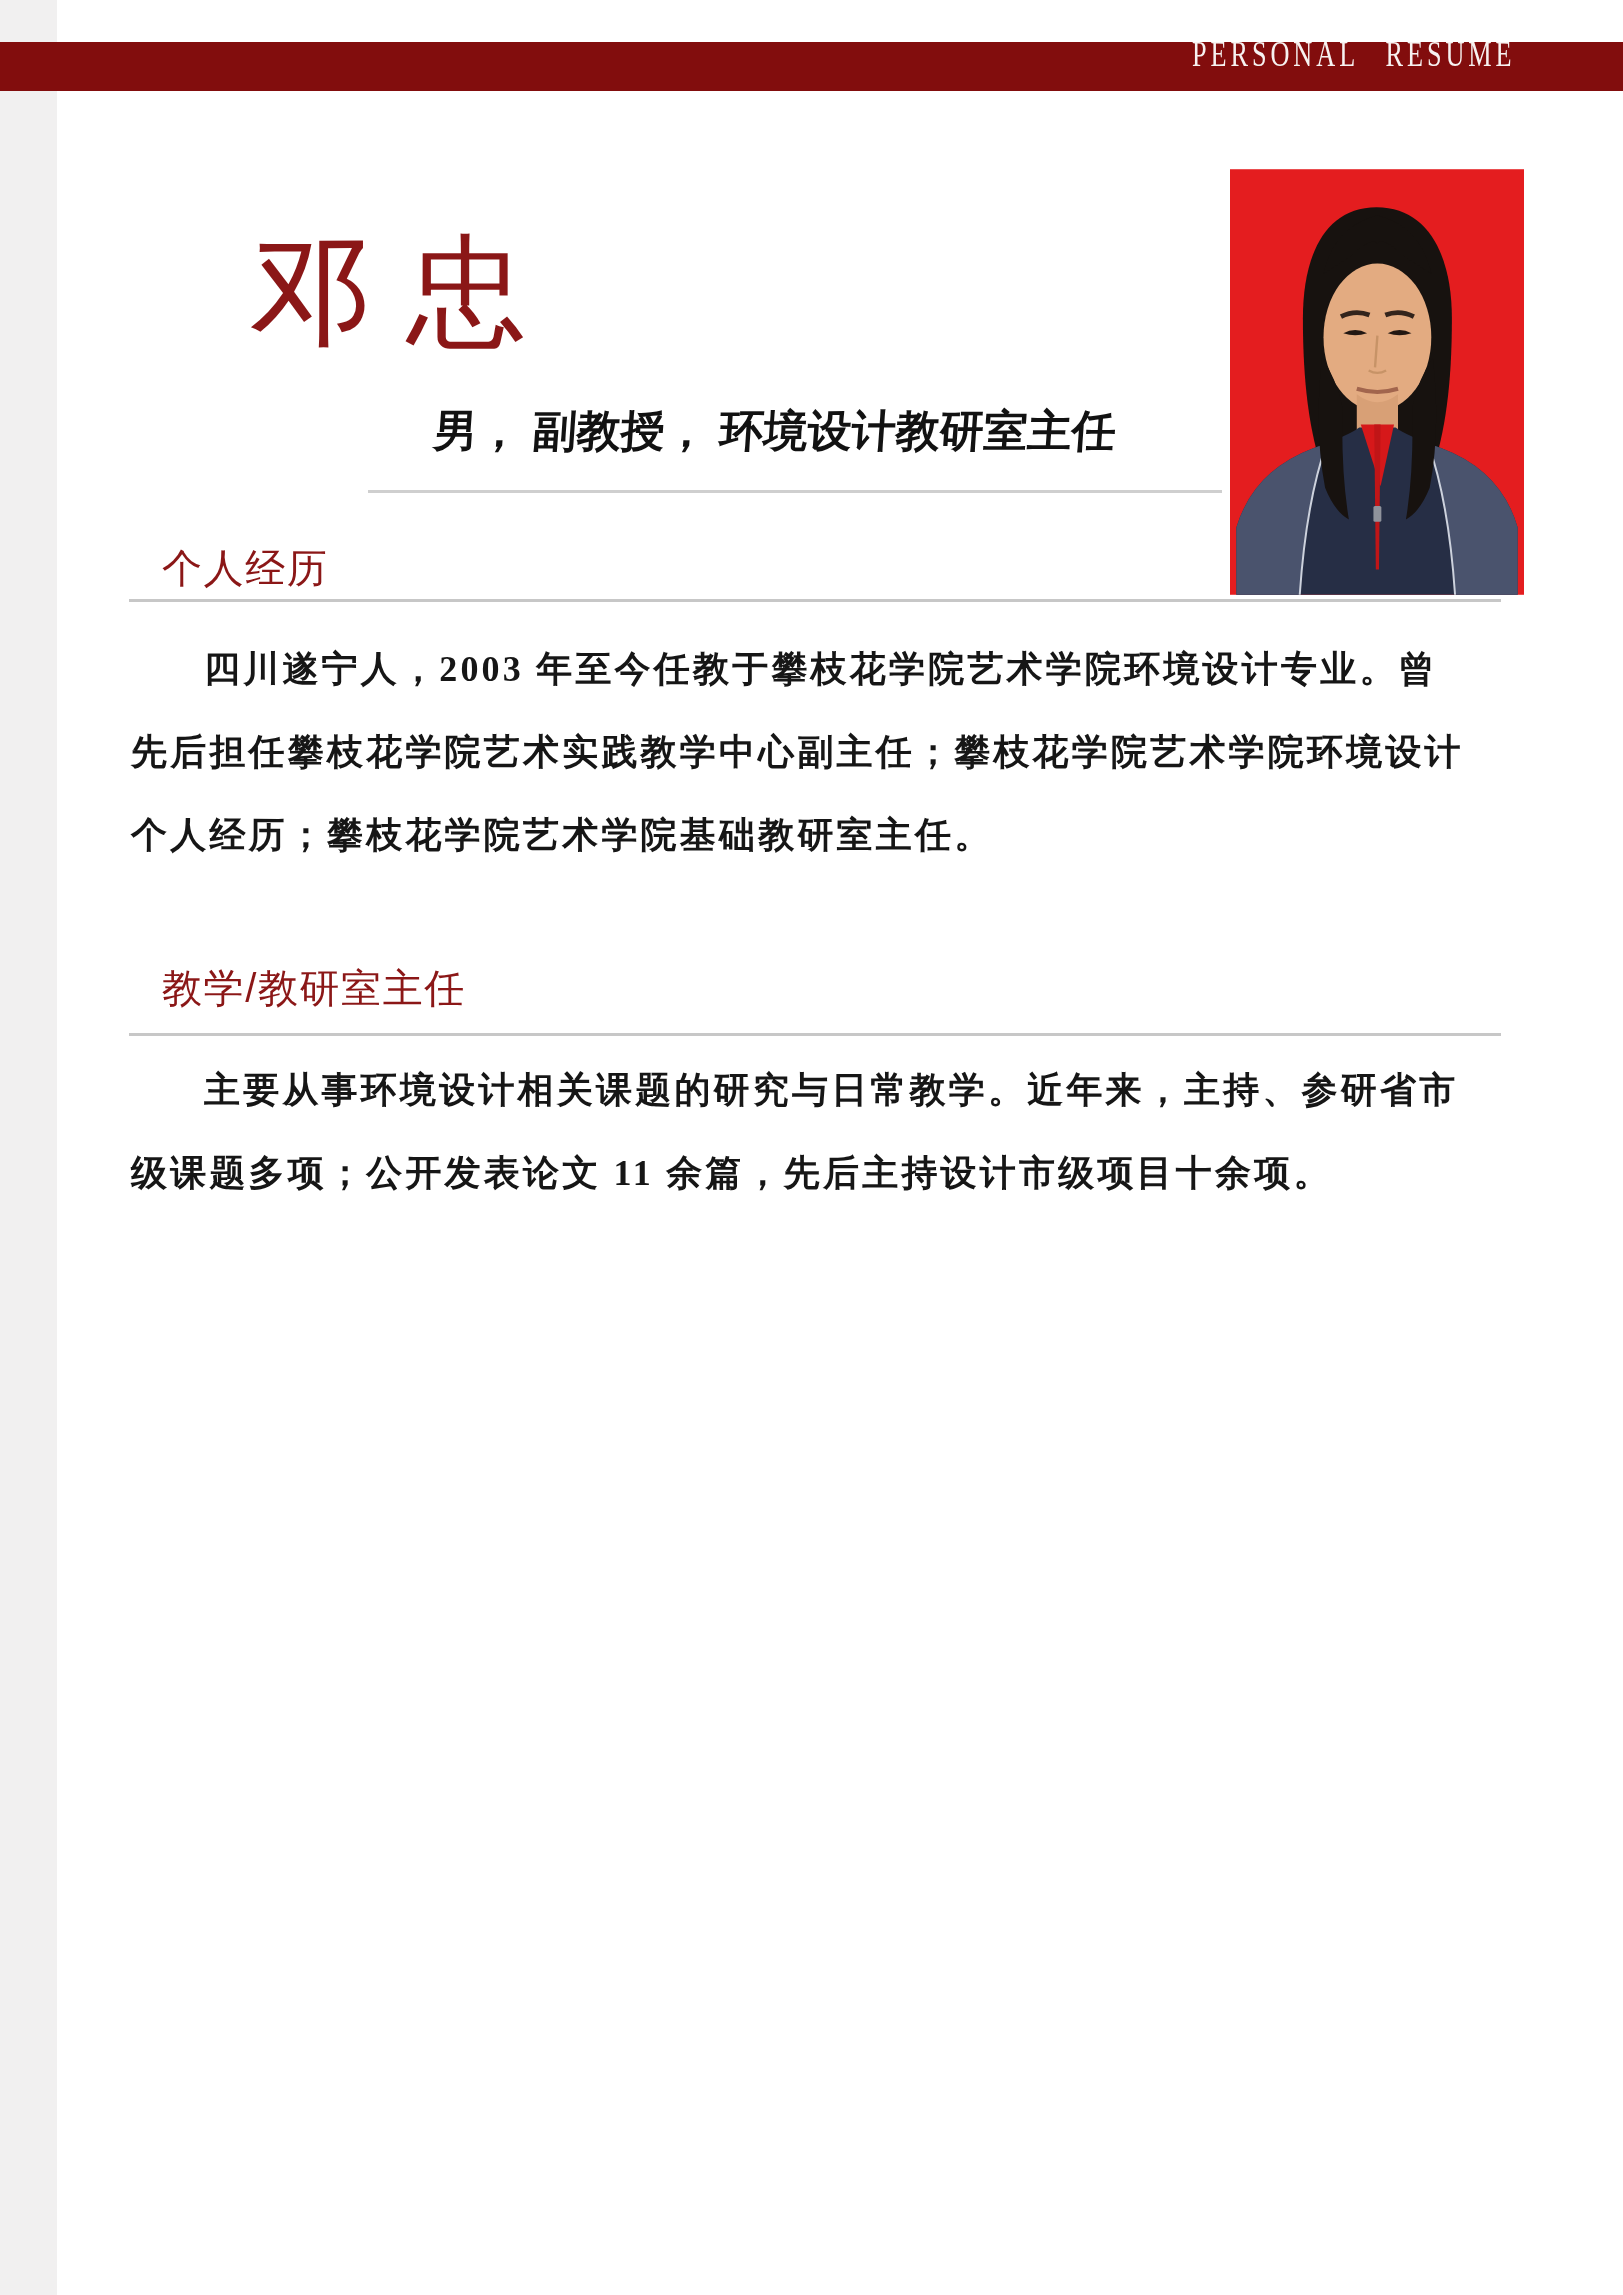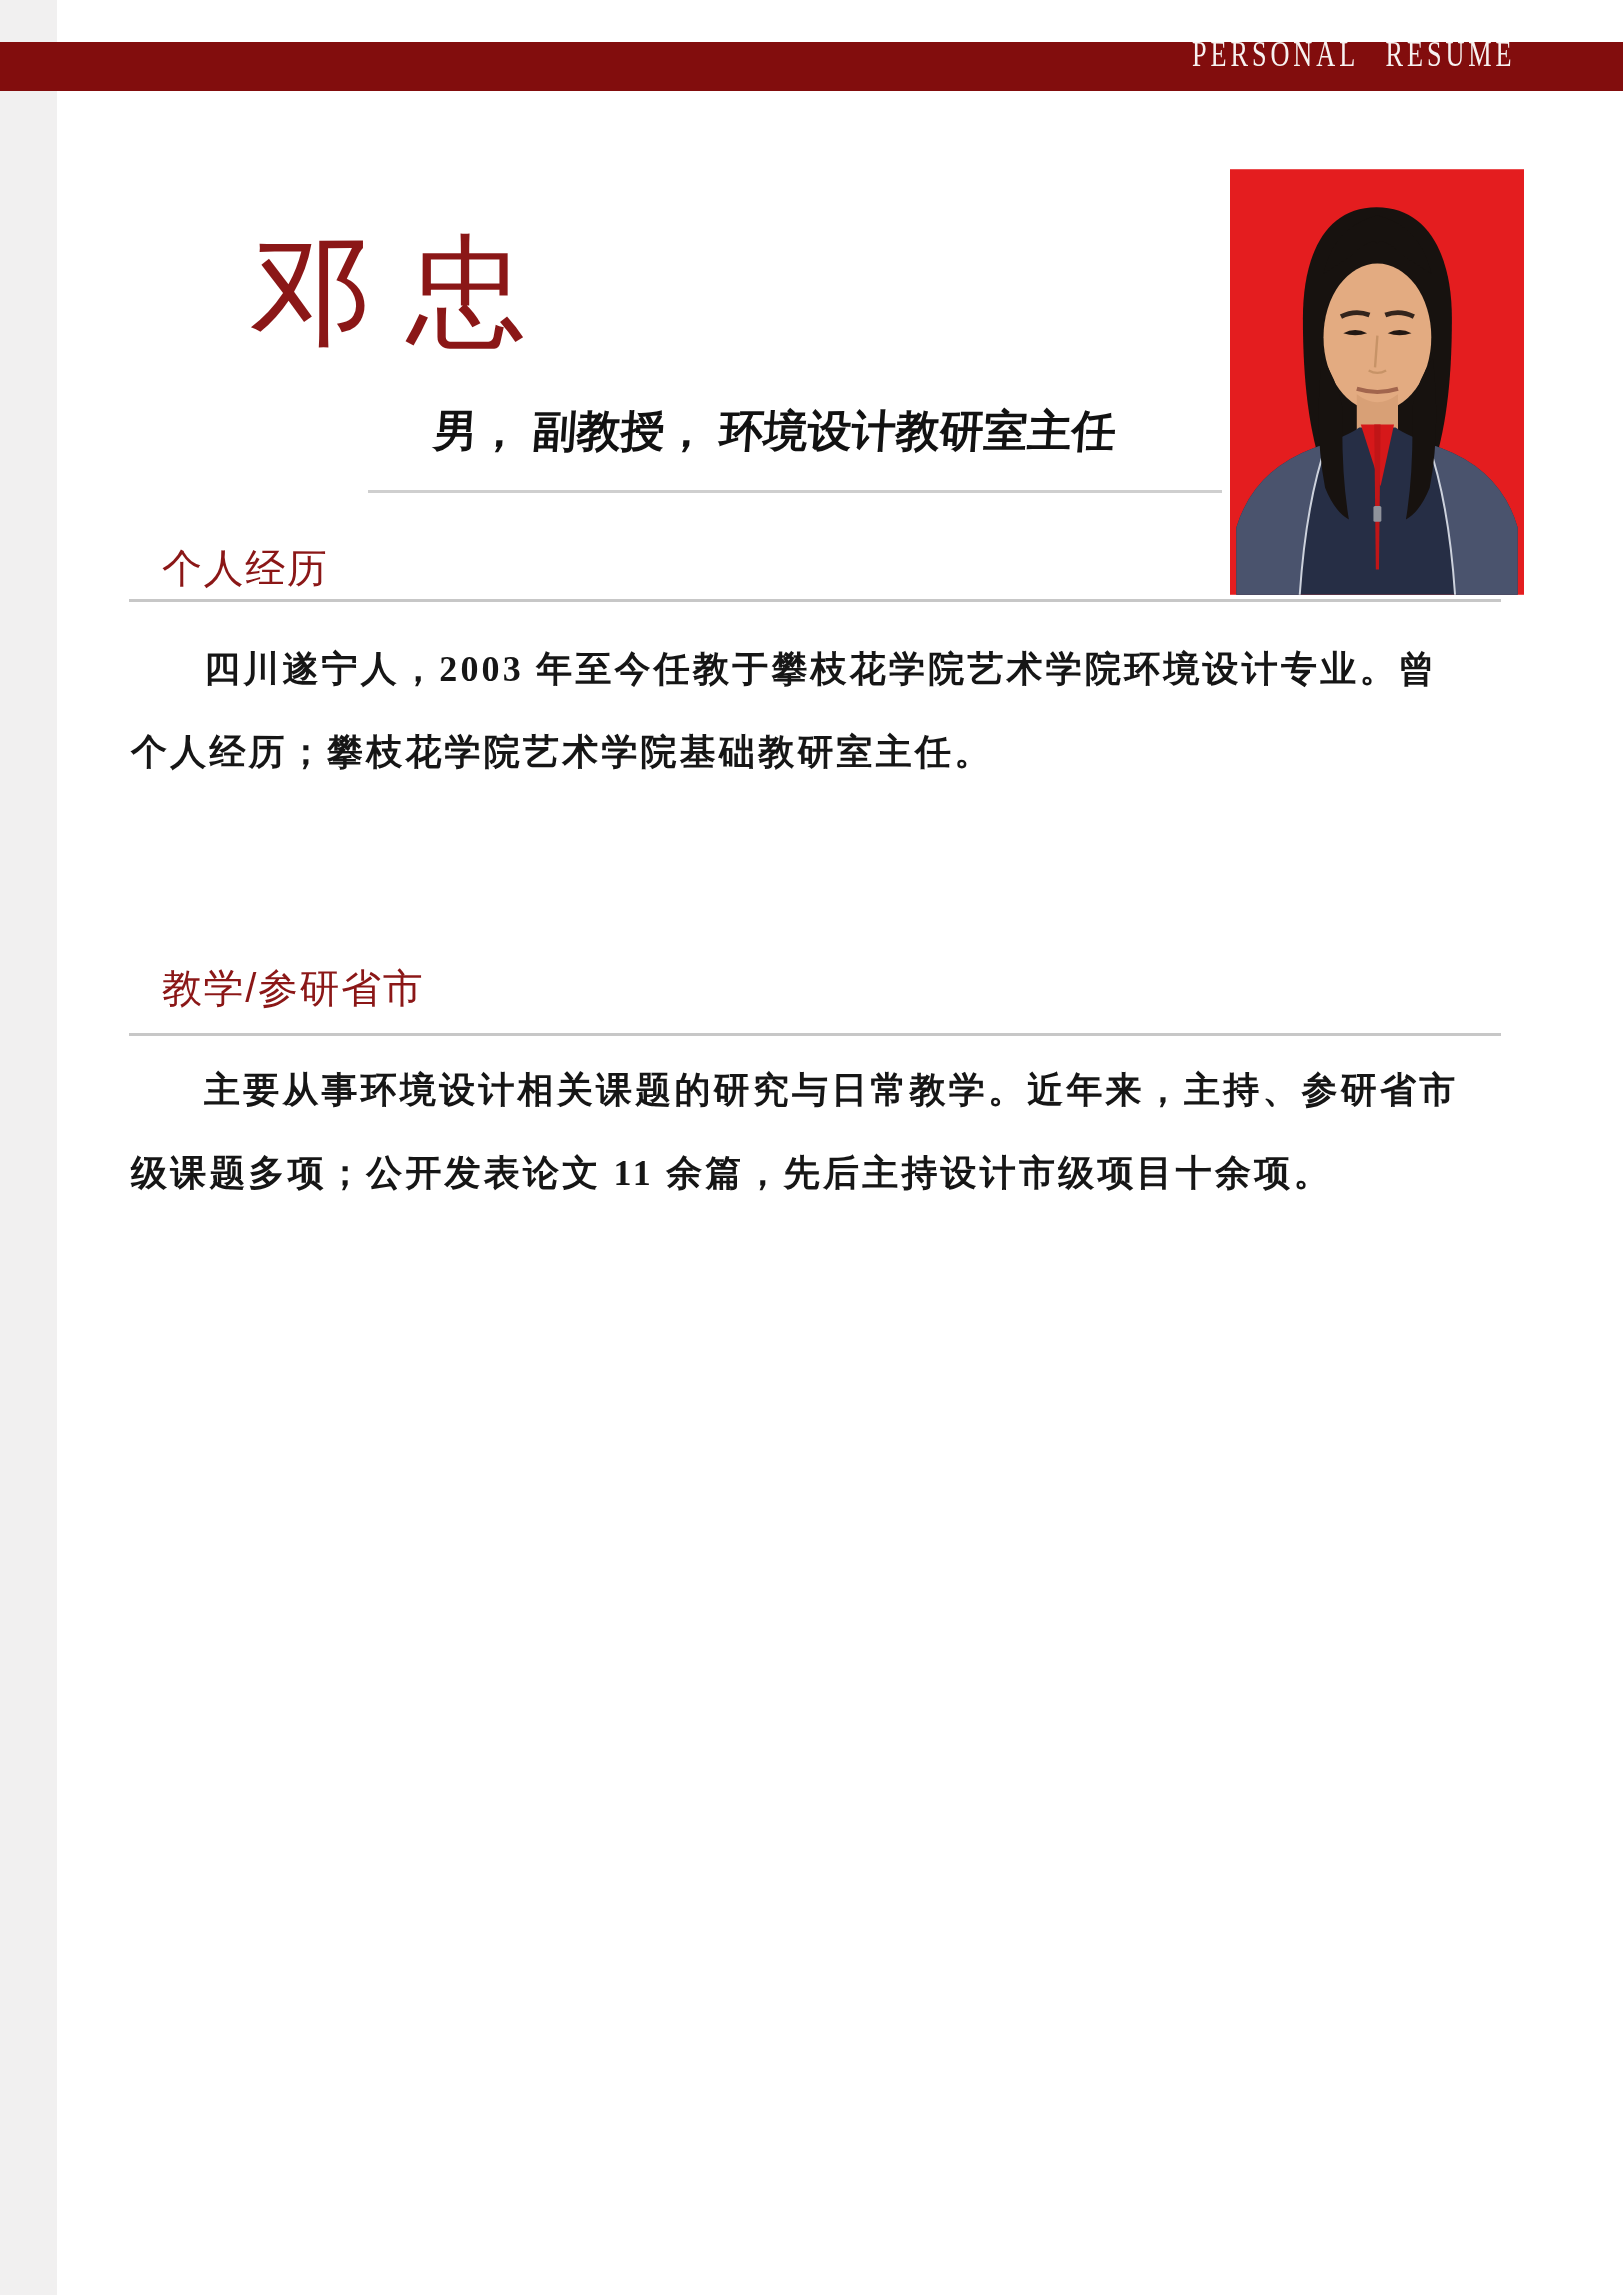--- a/index.html
+++ b/index.html
@@ -114,24 +114,25 @@
       <path fill="#17120f" d="M116 238 Q106 330 120 402 Q132 432 150 442 Q140 382 142 300 Q134 264 116 238 Z"></path>
       <path fill="#17120f" d="M256 238 Q266 330 252 402 Q240 432 222 442 Q232 382 230 300 Q238 264 256 238 Z"></path>
     </svg>
   </div>
 
   <div class="section-title s1">个人经历</div>
   <div class="rule r1"></div>
 
   <div class="para p1">
     <div class="line indent">四川遂宁人，2003 年至今任教于攀枝花学院艺术学院环境设计专业。曾</div>
+    <div class="line">先后担任攀枝花学院艺术实践教学中心副主任；攀枝花学院艺术学院环境设计</div>
     <div class="line">个人经历；攀枝花学院艺术学院基础教研室主任。</div>
   </div>
 
-  <div class="section-title s2">教学/参研省市</div>
+  <div class="section-title s2">教学/教研室主任</div>
   <div class="rule r2"></div>
 
   <div class="para p2">
     <div class="line indent">主要从事环境设计相关课题的研究与日常教学。近年来，主持、参研省市</div>
     <div class="line">级课题多项；公开发表论文 11 余篇，先后主持设计市级项目十余项。</div>
   </div>
 
 </div>
 
 

